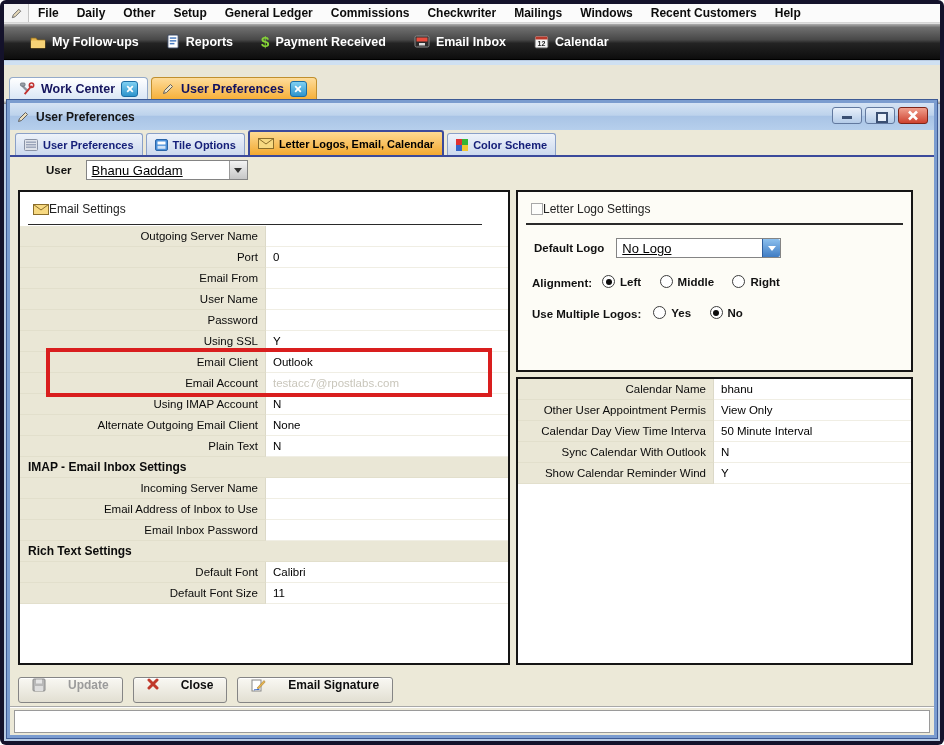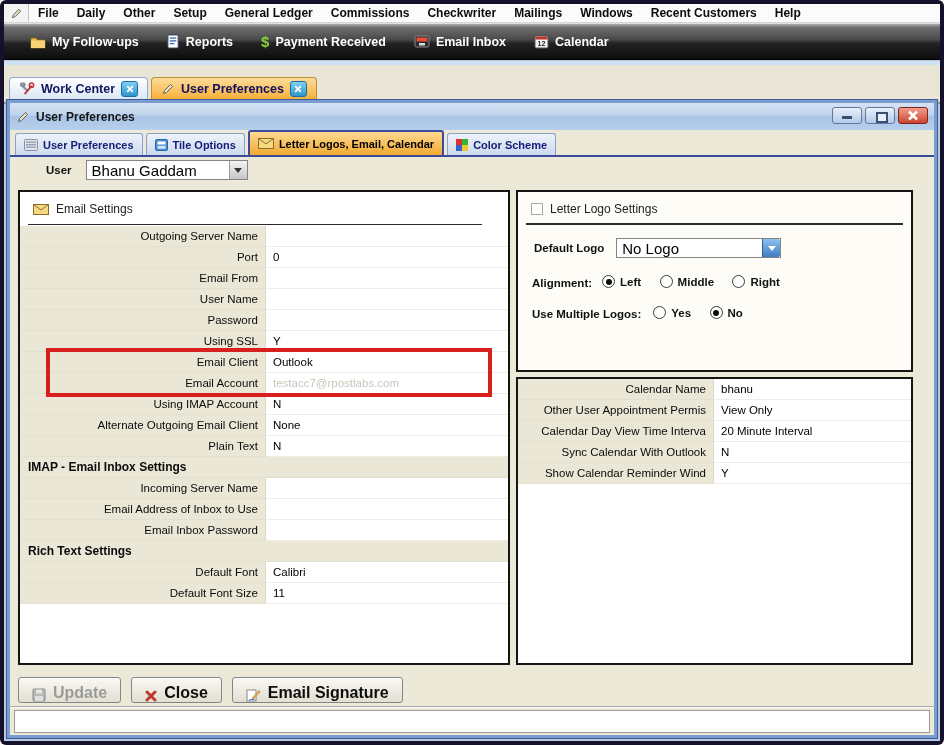--- a/index.html
+++ b/index.html
@@ -46,31 +46,31 @@
   .itab { height:22px; display:inline-flex; align-items:center; gap:5px; padding:0 8px; margin-right:3px;
     border:1px solid #8aa0c8; border-bottom:none; border-radius:3px 3px 0 0;
     background:linear-gradient(#eef3fa,#ccd9ee); font-size:11px; font-weight:bold; color:#16207a; cursor:default; }
   .itab.active { height:25px; background:linear-gradient(#fdda92,#f3a930); border:2px solid #3b4a9b; border-bottom:none; color:#000; }
 
   
   .content { position:absolute; left:0; top:54px; right:0; bottom:0; background:#ece9d8; }
   .user-row { position:absolute; left:36px; top:3px; display:flex; align-items:center; gap:14px; }
   .user-label { font-size:11.5px; font-weight:bold; color:#111; }
   .dropdown { width:162px; height:20px; background:#fff; border:1px solid #848484; display:flex; align-items:center; cursor:pointer; }
-  .dropdown .dd-value { flex:1; font-size:15px; padding-left:5px; color:#000; white-space:nowrap; overflow:hidden; }
+  .dropdown .dd-value { flex:1; font-size:13px; padding-left:5px; color:#000; white-space:nowrap; overflow:hidden;text-decoration:underline; }
   .dd-btn { width:18px; height:100%; border-left:1px solid #9a9a9a; background:linear-gradient(#f4f4f4,#c6c6c6); display:flex; align-items:center; justify-content:center; }
   .dd-btn.blue { background:linear-gradient(#8cc0ee,#3f7cc4); border-left:1px solid #2d5e9e; border-radius:0 2px 2px 0; }
   .tri { width:0; height:0; border-left:4px solid transparent; border-right:4px solid transparent; border-top:5px solid #333; }
   .tri.white { border-top-color:#fff; }
 
   .panel { position:absolute; border:2px solid #151515; background:#fff; }
   .left-panel  { left:8px;  top:33px;  width:492px; height:475px; }
   .rt-panel    { left:506px; top:33px; width:397px; height:182px; background:#fdfcf6; }
   .rb-panel    { left:506px; top:220px; width:397px; height:288px; }
-  .panel-header { height:34px; display:flex; align-items:center; gap:7px; padding-left:13px; position:relative; font-size:12px; color:#222; }
+  .panel-header { height:34px; display:flex; align-items:center; padding-left:13px; position:relative; font-size:12px; color:#222; }
   .panel-header::after { content:''; position:absolute; left:8px; right:26px; bottom:1px; height:1.5px; background:#2a2a2a; }
   .rt-panel .panel-header::after, .rb-panel .panel-header::after { right:8px; height:2px; }
 
   .grid-row { display:flex; height:21px; font-size:11.5px; }
   .grid-label { width:246px; background:#eae7d6; border-bottom:1px solid #e2dfcc; border-right:1px solid #dcd9c8; text-align:right; padding-right:7px; line-height:20px; color:#0b0b0b; white-space:nowrap; overflow:hidden; }
   .rb-panel .grid-label { width:196px; }
   .grid-value { flex:1; border-bottom:1px solid #f0eee4; padding-left:7px; line-height:20px; color:#000; white-space:nowrap; overflow:hidden; }
   .grid-row.header .grid-label { width:100%; flex:1; text-align:left; font-weight:bold; padding-left:8px; font-size:12px; border-right:none; }
   .grid-value.faded { color:#c9c6bb; }
 
@@ -79,22 +79,22 @@
   .llabel { font-size:11.5px; font-weight:bold; color:#111; }
   .lrow { display:flex; align-items:center; }
   .dl-row { margin:12px 0 0 16px; gap:12px; }
   .align-row { margin:16px 0 0 14px; gap:10px; }
   .multi-row { margin:13px 0 0 14px; gap:12px; }
   .radio-opt { display:inline-flex; align-items:center; gap:5px; margin-right:14px; font-size:11.5px; font-weight:bold; color:#111; cursor:pointer; }
   .radio { width:13px; height:13px; border:1px solid #3c3c3c; border-radius:50%; background:#fff; position:relative; }
   .radio.checked::after { content:''; position:absolute; left:2.5px; top:2.5px; width:6px; height:6px; border-radius:50%; background:#0c0c0c; }
 
   .buttons-row { position:absolute; left:8px; top:520px; display:flex; gap:10px; }
-  .btn { height:26px; display:inline-flex; align-items:flex-end; gap:7px; padding:0 13px; border:1px solid #858585; border-radius:3px;
-    background:linear-gradient(#f9f8f3,#e2dfd2); box-shadow:inset 0 1px 0 #fff; font-size:16px; font-weight:bold; color:#0d0d0d; cursor:pointer; }
+  .btn { height:26px; display:inline-flex; align-items:flex-start; gap:22px; padding:0 13px; border:1px solid #858585; border-radius:3px;
+    background:linear-gradient(#f9f8f3,#e2dfd2); box-shadow:inset 0 1px 0 #fff; font-size:12px; font-weight:bold; color:#0d0d0d; cursor:pointer; }
   .btn.disabled { color:#9b9b9b; }
   .groove { position:absolute; left:0; right:0; top:549px; height:2px; border-top:1px solid #a8a8a8; border-bottom:1px solid #fdfdfd; }
   .statusbar { position:absolute; left:4px; right:4px; top:553px; height:23px; background:#fff; border:1px solid #9a9a9a; }
 
   svg { display:block; }
 </style>
 </head>
 <body>
 
 <div class="screen">
@@ -419,21 +419,21 @@
               <div class="grid-value">bhanu</div>
             </div>
 
             <div class="grid-row">
               <div class="grid-label">Other User Appointment Permis</div>
               <div class="grid-value">View Only</div>
             </div>
 
             <div class="grid-row">
               <div class="grid-label">Calendar Day View Time Interva</div>
-              <div class="grid-value">20 Minute Interval</div>
+              <div class="grid-value">50 Minute Interval</div>
             </div>
 
             <div class="grid-row">
               <div class="grid-label">Sync Calendar With Outlook</div>
               <div class="grid-value">N</div>
             </div>
 
             <div class="grid-row">
               <div class="grid-label">Show Calendar Reminder Wind</div>
               <div class="grid-value">Y</div>

